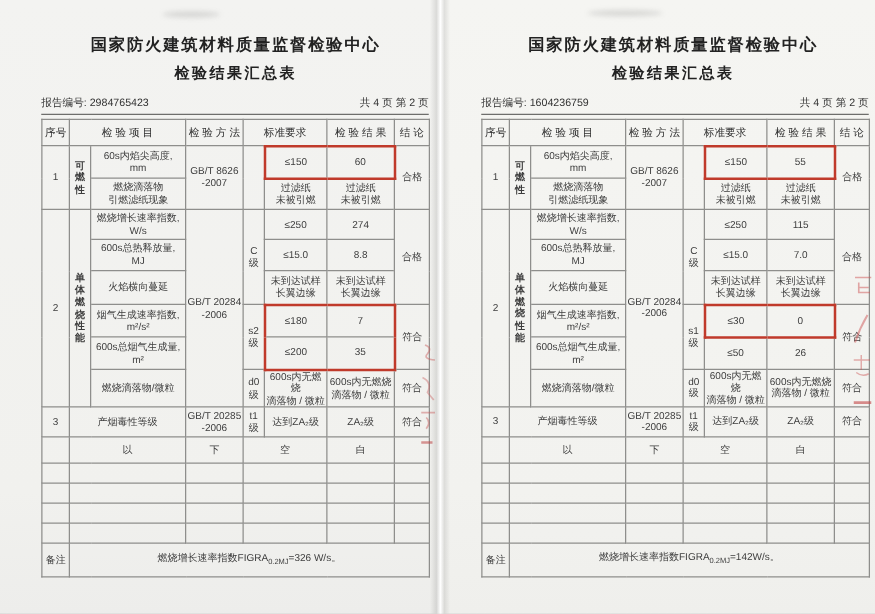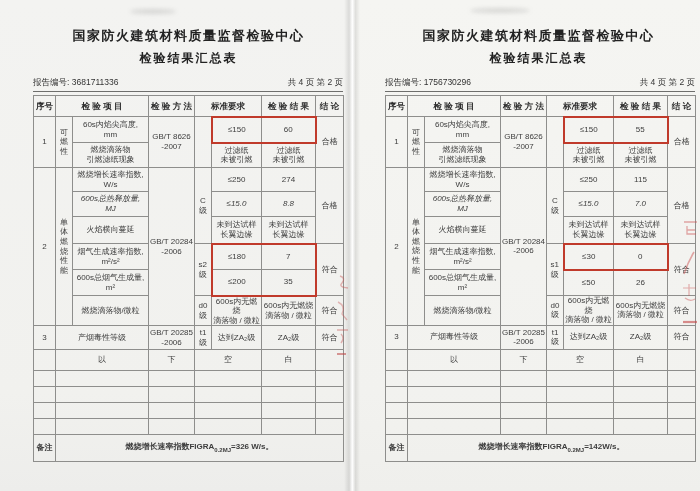--- a/index.html
+++ b/index.html
@@ -43,52 +43,52 @@
   }
   table.results{
     border-collapse:collapse;table-layout:fixed;width:310px;
     font-size:8px;color:var(--ink);
   }
   table.results td{
     border:1px solid var(--line);
     text-align:center;vertical-align:middle;
     padding:0 1px;overflow:hidden;line-height:1.2;
   }
-  td.hd{font-weight:bold;font-size:8.5px;color:#2e2e2e;}
+  td.hd{font-weight:normal;font-size:8.5px;color:#2e2e2e;}
   .ml{white-space:pre-line;}
-  td.grp{word-break:break-all;line-height:1.3;padding:0 2px;}
+  td.grp{word-break:break-all;line-height:1.3;padding:0 2px;font-weight:bold;}
   td.rmk{text-align:left;padding-left:5px;}
   sub.figra{font-size:6px;}
   
   .bx-t{border-top:2px solid var(--red) !important;margin-left:28px;}
   .bx-b{border-bottom:2px solid var(--red) !important;}
   .bx-l{border-left:2px solid var(--red) !important;}
   .bx-r{border-right:2px solid var(--red) !important;}
   
   tr.t-h{height:21px;} tr.t-r1{height:26px;} tr.t-r2{height:25px;}
-  tr.t-r3{height:24px;} tr.t-r4{height:25px;font-style:italic;} tr.t-r5{height:27px;}
+  tr.t-r3{height:24px;} tr.t-r4{height:25px;} tr.t-r5{height:27px;}
   tr.t-r6{height:26px;} tr.t-r7{height:26px;} tr.t-r8{height:24px;}
   tr.t-r9{height:24px;} tr.t-bl{height:21px;} tr.t-e{height:16px;}
-  tr.t-rm{height:27px;font-weight:bold;}
+  tr.t-rm{height:27px;}
   .edge-marks{position:absolute;pointer-events:none;}
   .smudge{
     position:absolute;width:46px;height:5px;border-radius:50%;
     background:rgba(90,90,90,.18);filter:blur(2px);pointer-events:none;
   }
 </style>
 </head>
 <body>
 
 <div class="canvas">
 
   <div class="sheet left">
     <div class="title1">国家防火建筑材料质量监督检验中心</div>
     <div class="title2">检验结果汇总表</div>
     <div class="meta">
-      <span><span>报告编号:</span> <span>3681711336</span></span>
+      <span><span>报告编号:</span> <span>2984765423</span></span>
       <span>共 4 页 第 2 页</span>
     </div>
 
     <table class="results">
       <colgroup>
         <col style="width:22px">
           <col style="width:17px">
           <col style="width:76px">
           <col style="width:46px">
         <col style="width:17px">
@@ -234,21 +234,21 @@
         </td>
       </tr>
     </tbody>
       </table>
   </div>
 
   <div class="sheet right">
     <div class="title1">国家防火建筑材料质量监督检验中心</div>
     <div class="title2">检验结果汇总表</div>
     <div class="meta">
-      <span><span>报告编号:</span> <span>1756730296</span></span>
+      <span><span>报告编号:</span> <span>1604236759</span></span>
       <span>共 4 页 第 2 页</span>
     </div>
 
     <table class="results">
       <colgroup>
         <col style="width:22px">
           <col style="width:17px">
           <col style="width:76px">
           <col style="width:46px">
         <col style="width:17px">

